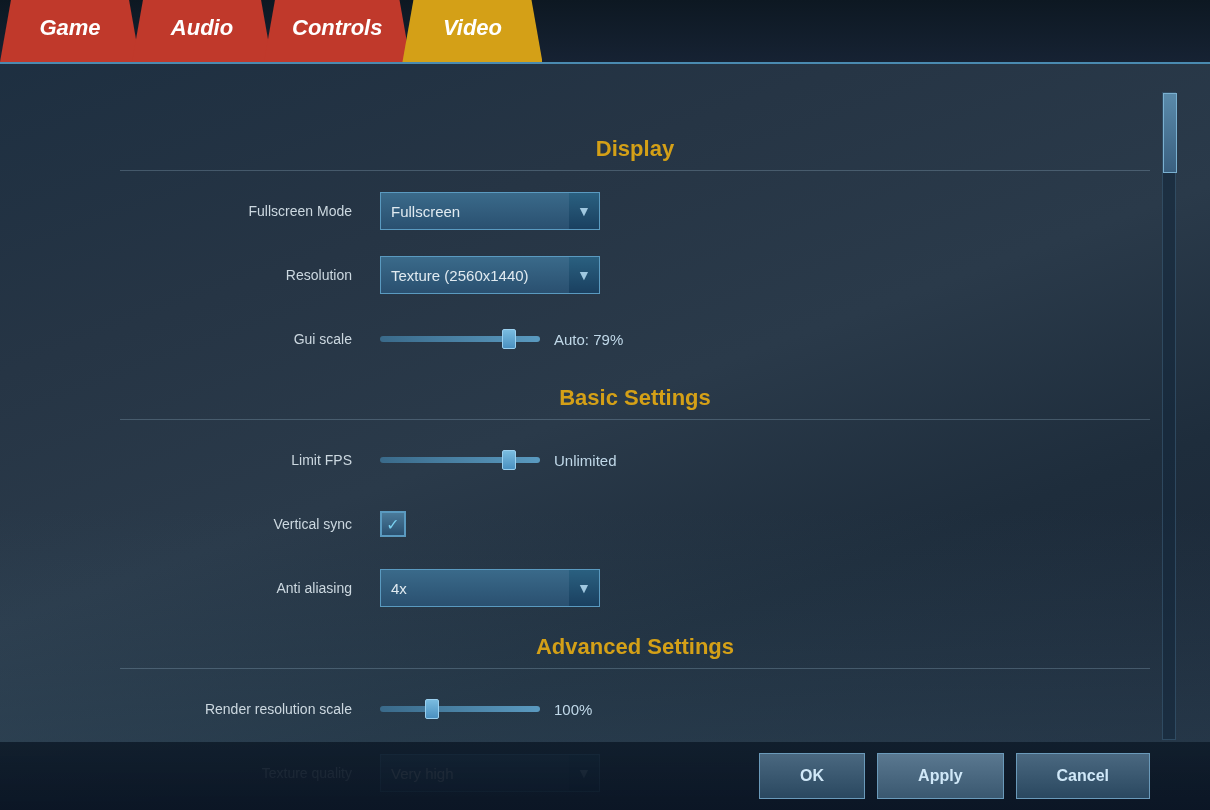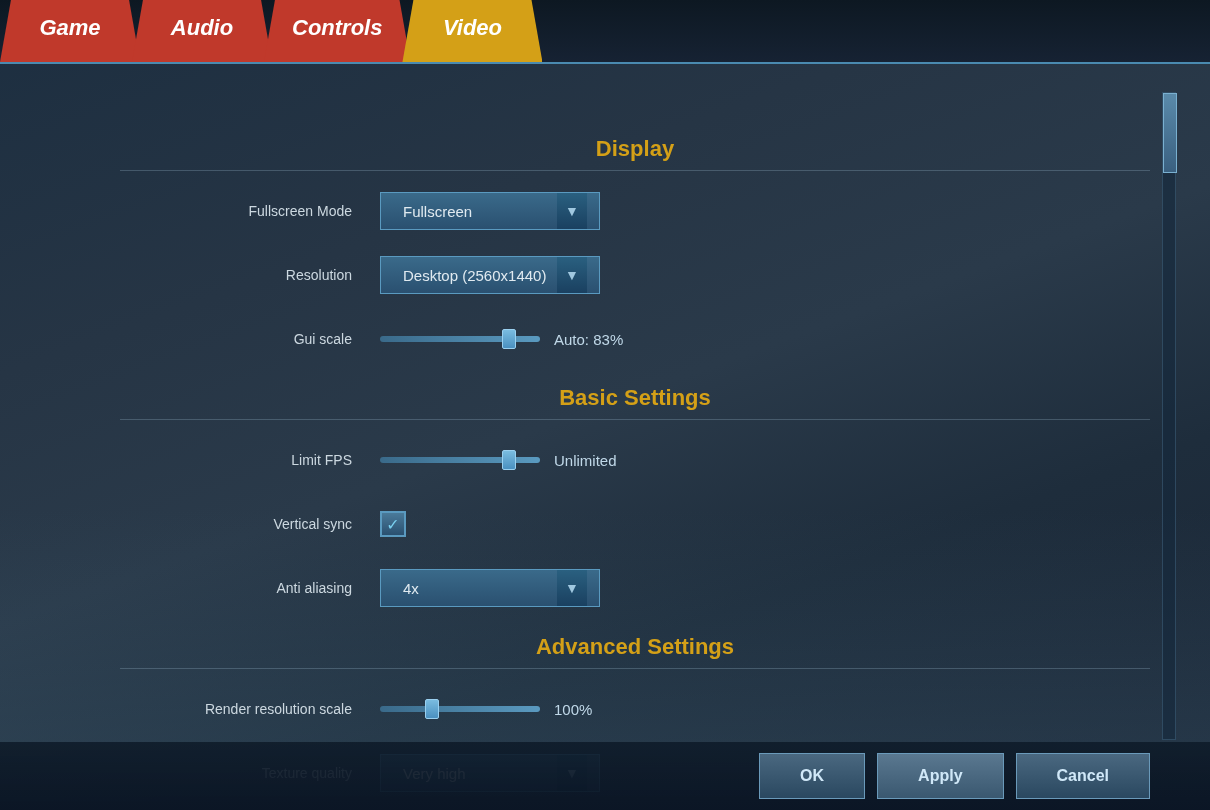--- a/index.html
+++ b/index.html
@@ -125,21 +125,21 @@
 
     
     .dropdown {
       position: relative;
       width: 220px;
       height: 38px;
       background: linear-gradient(180deg, #3a6a8a 0%, #2a5070 100%);
       border: 1px solid #5a9ac0;
       display: flex;
       align-items: center;
-      padding: 0 22px;
+      padding: 0 10px;
       cursor: pointer;
       color: #e0eaf0;
       font-size: 15px;
     }
 
     .dropdown-text {
       flex: 1;
     }
 
     .dropdown-arrow {
@@ -311,34 +311,34 @@
             <span class="dropdown-text">Fullscreen</span>
             <div class="dropdown-arrow">▼</div>
           </div>
         </div>
       </div>
 
       <div class="setting-row">
         <div class="setting-label">Resolution</div>
         <div class="setting-control">
           <div class="dropdown">
-            <span class="dropdown-text">Desktop (2560x1440)</span>
+            <span class="dropdown-text">Texture (2560x1440)</span>
             <div class="dropdown-arrow">▼</div>
           </div>
         </div>
       </div>
 
       <div class="setting-row">
         <div class="setting-label">Gui scale</div>
         <div class="setting-control">
           <div class="slider-container">
             <div class="slider-track slider-track-gui">
               <div class="slider-thumb" style="left:76%"></div>
             </div>
-            <span class="slider-value">Auto: 83%</span>
+            <span class="slider-value">Auto: 79%</span>
           </div>
         </div>
       </div>
 
       <div class="section-title">Basic Settings</div>
       <div class="section-divider"></div>
 
       <div class="setting-row">
         <div class="setting-label">Limit FPS</div>
         <div class="setting-control">

